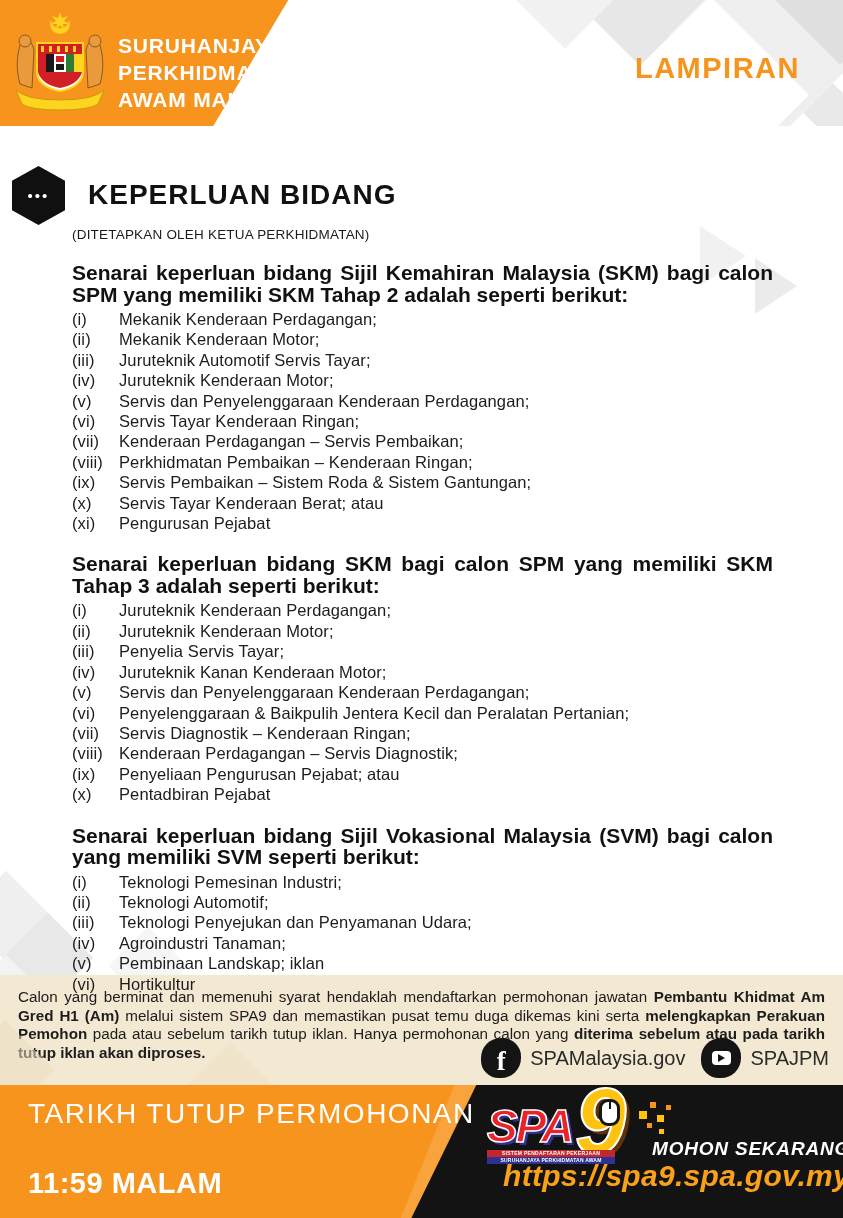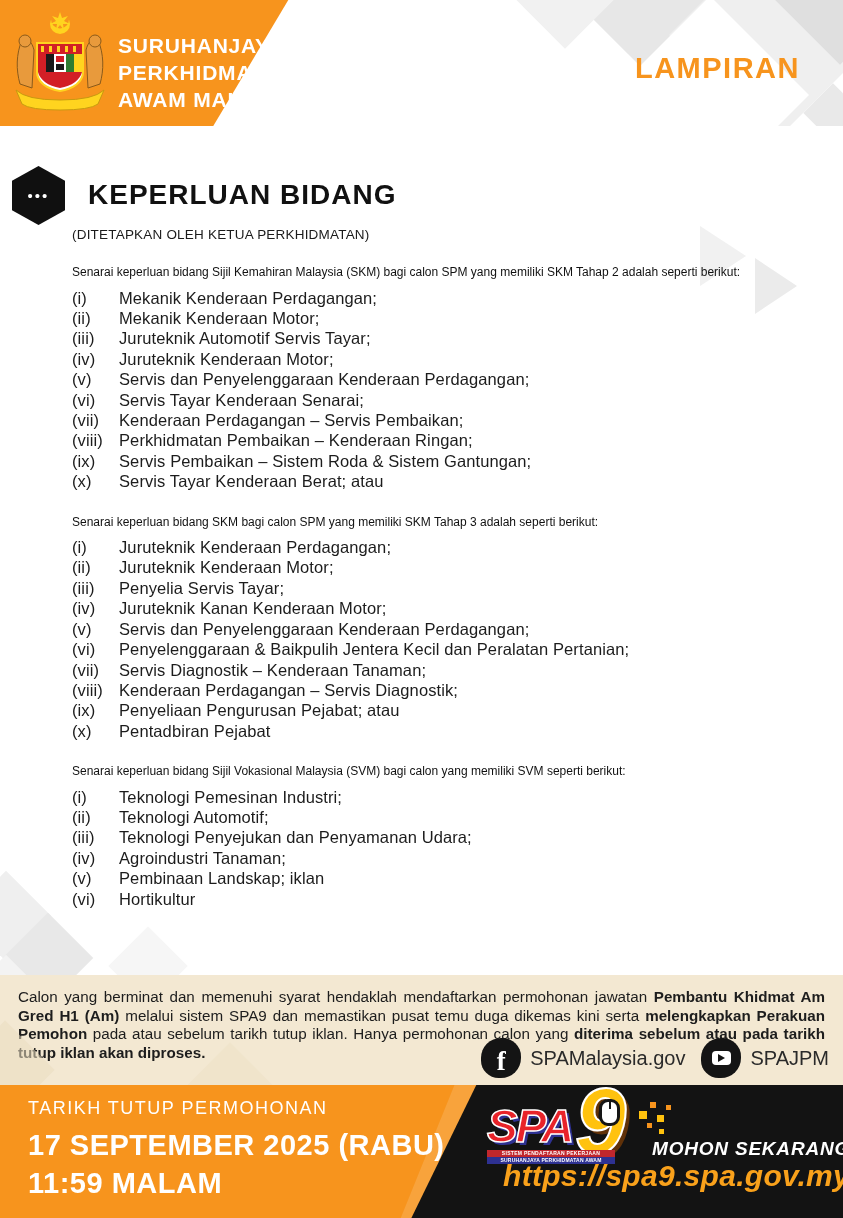--- a/index.html
+++ b/index.html
@@ -35,21 +35,21 @@
   .c4{width:56px;height:56px;left:120px;top:812px;background:#f6f6f6;}
   .hexicon{position:absolute;left:12px;top:40px;width:53px;height:59px;background:#101010;
     clip-path:polygon(50% 0,100% 25%,100% 75%,50% 100%,0 75%,0 25%);
     display:flex;align-items:center;justify-content:center;z-index:1;}
   .hexicon span{color:#fff;font-size:15px;letter-spacing:2px;line-height:1;}
   .title-block{position:relative;z-index:1;}
   .title-block h1{margin:16px;font-size:28px;font-weight:bold;color:#111;letter-spacing:1px;line-height:30px;}
   .subtitle{font-size:13.5px;color:#1b1b1b;letter-spacing:.2px;margin-top:17px;}
   .sections{position:relative;z-index:1;margin-top:9px;}
   .sec{margin-top:20px;}
-  .sec-h{margin:0 0 4px 0;font-size:12px;font-weight:normal;color:#111;line-height:21.5px;
+  .sec-h{margin:0 0 4px 0;font-size:21px;font-weight:bold;color:#111;line-height:21.5px;
     text-align:justify;}
   .row{display:flex;font-size:16.5px;line-height:20.4px;color:#1c1c1c;letter-spacing:.1px;}
   .num{width:47px;flex-shrink:0;}
   .txt{flex:1;}
 
   
   .notice{position:relative;height:110px;box-sizing:border-box;background:#F3E8D2;
     padding:13px 18px 0 18px;overflow:hidden;}
   .n-deco{position:absolute;transform:rotate(45deg);background:#eadcc0;opacity:.55;}
   .nd1{width:70px;height:70px;left:-30px;top:60px;}
@@ -66,21 +66,21 @@
   .yt-tri{width:0;height:0;border-style:solid;border-width:4px 0 4px 7px;
     border-color:transparent transparent transparent #141414;}
   .social-label{font-size:20px;color:#2a2a2a;}
 
   
   .ftr{position:relative;height:133px;background:#F7941D;overflow:hidden;}
   .black-panel{position:absolute;inset:0;background:#131313;
     clip-path:polygon(56.5% 0,100% 0,100% 100%,48.8% 100%);}
   .edge-stripe{position:absolute;left:50.7%;top:-12px;width:22px;height:160px;
     background:rgba(255,255,255,.14);transform:skewX(-22deg);}
-  .t-label{position:absolute;left:28px;top:13px;color:#fff;font-size:18px;letter-spacing:1.5px;}
+  .t-label{position:absolute;left:28px;top:13px;color:#fff;font-size:28px;letter-spacing:1.5px;}
   .t-date{position:absolute;left:28px;top:44px;color:#fff;font-size:29px;font-weight:bold;letter-spacing:.5px;}
   .t-time{position:absolute;left:28px;top:82px;color:#fff;font-size:29px;font-weight:bold;letter-spacing:.5px;}
   .spa9{position:absolute;left:487px;top:4px;width:205px;height:92px;}
   .spa-word{position:absolute;left:0;top:14px;font-size:46px;font-weight:bold;font-style:italic;
     color:#E8232A;letter-spacing:-2px;line-height:1;
     -webkit-text-stroke:1.5px #fff;text-shadow:3px 3px 0 #2E3192;}
   .spa-digit{position:absolute;left:88px;top:-14px;font-size:92px;font-weight:bold;font-style:italic;
     color:#FFC20E;line-height:1;-webkit-text-stroke:2px #fff;text-shadow:4px 4px 0 rgba(160,75,0,.55);}
   .mouse{position:absolute;left:112px;top:10px;width:15px;height:21px;background:#fff;
     border:3px solid #151515;border-radius:9px;z-index:2;}
@@ -191,21 +191,21 @@
     <span class="txt">Juruteknik Kenderaan Motor;</span>
   </div>
 
   <div class="row">
     <span class="num">(v)</span>
     <span class="txt">Servis dan Penyelenggaraan Kenderaan Perdagangan;</span>
   </div>
 
   <div class="row">
     <span class="num">(vi)</span>
-    <span class="txt">Servis Tayar Kenderaan Senarai;</span>
+    <span class="txt">Servis Tayar Kenderaan Ringan;</span>
   </div>
 
   <div class="row">
     <span class="num">(vii)</span>
     <span class="txt">Kenderaan Perdagangan – Servis Pembaikan;</span>
   </div>
 
   <div class="row">
     <span class="num">(viii)</span>
     <span class="txt">Perkhidmatan Pembaikan – Kenderaan Ringan;</span>
@@ -214,20 +214,24 @@
   <div class="row">
     <span class="num">(ix)</span>
     <span class="txt">Servis Pembaikan – Sistem Roda &amp; Sistem Gantungan;</span>
   </div>
 
   <div class="row">
     <span class="num">(x)</span>
     <span class="txt">Servis Tayar Kenderaan Berat; atau</span>
   </div>
 
+  <div class="row">
+    <span class="num">(xi)</span>
+    <span class="txt">Pengurusan Pejabat</span>
+  </div>
 </div>
   </section>
 
   <section class="sec">
     <h3 class="sec-h">Senarai keperluan bidang SKM bagi calon SPM yang memiliki SKM Tahap 3 adalah seperti berikut:</h3>
     <div class="items">
   <div class="row">
     <span class="num">(i)</span>
     <span class="txt">Juruteknik Kenderaan Perdagangan;</span>
   </div>
@@ -252,21 +256,21 @@
     <span class="txt">Servis dan Penyelenggaraan Kenderaan Perdagangan;</span>
   </div>
 
   <div class="row">
     <span class="num">(vi)</span>
     <span class="txt">Penyelenggaraan &amp; Baikpulih Jentera Kecil dan Peralatan Pertanian;</span>
   </div>
 
   <div class="row">
     <span class="num">(vii)</span>
-    <span class="txt">Servis Diagnostik – Kenderaan Tanaman;</span>
+    <span class="txt">Servis Diagnostik – Kenderaan Ringan;</span>
   </div>
 
   <div class="row">
     <span class="num">(viii)</span>
     <span class="txt">Kenderaan Perdagangan – Servis Diagnostik;</span>
   </div>
 
   <div class="row">
     <span class="num">(ix)</span>
     <span class="txt">Penyeliaan Pengurusan Pejabat; atau</span>
@@ -336,21 +340,20 @@
         <span class="social-label">SPAJPM</span>
       </div>
     </div>
   </section>
 
   <footer class="ftr">
     <div class="edge-stripe"></div>
     <div class="black-panel"></div>
 
     <div class="t-label">TARIKH TUTUP PERMOHONAN</div>
-    <div class="t-date">17 SEPTEMBER 2025 (RABU)</div>
     <div class="t-time">11:59 MALAM</div>
 
     <div class="spa9">
       <span class="spa-word">SPA</span>
       <span class="spa-digit">9</span>
       <div class="mouse"></div>
       <div class="tagline">
         <div class="tl1">SISTEM PENDAFTARAN PEKERJAAN</div>
         <div class="tl2">SURUHANJAYA PERKHIDMATAN AWAM</div>
       </div>

